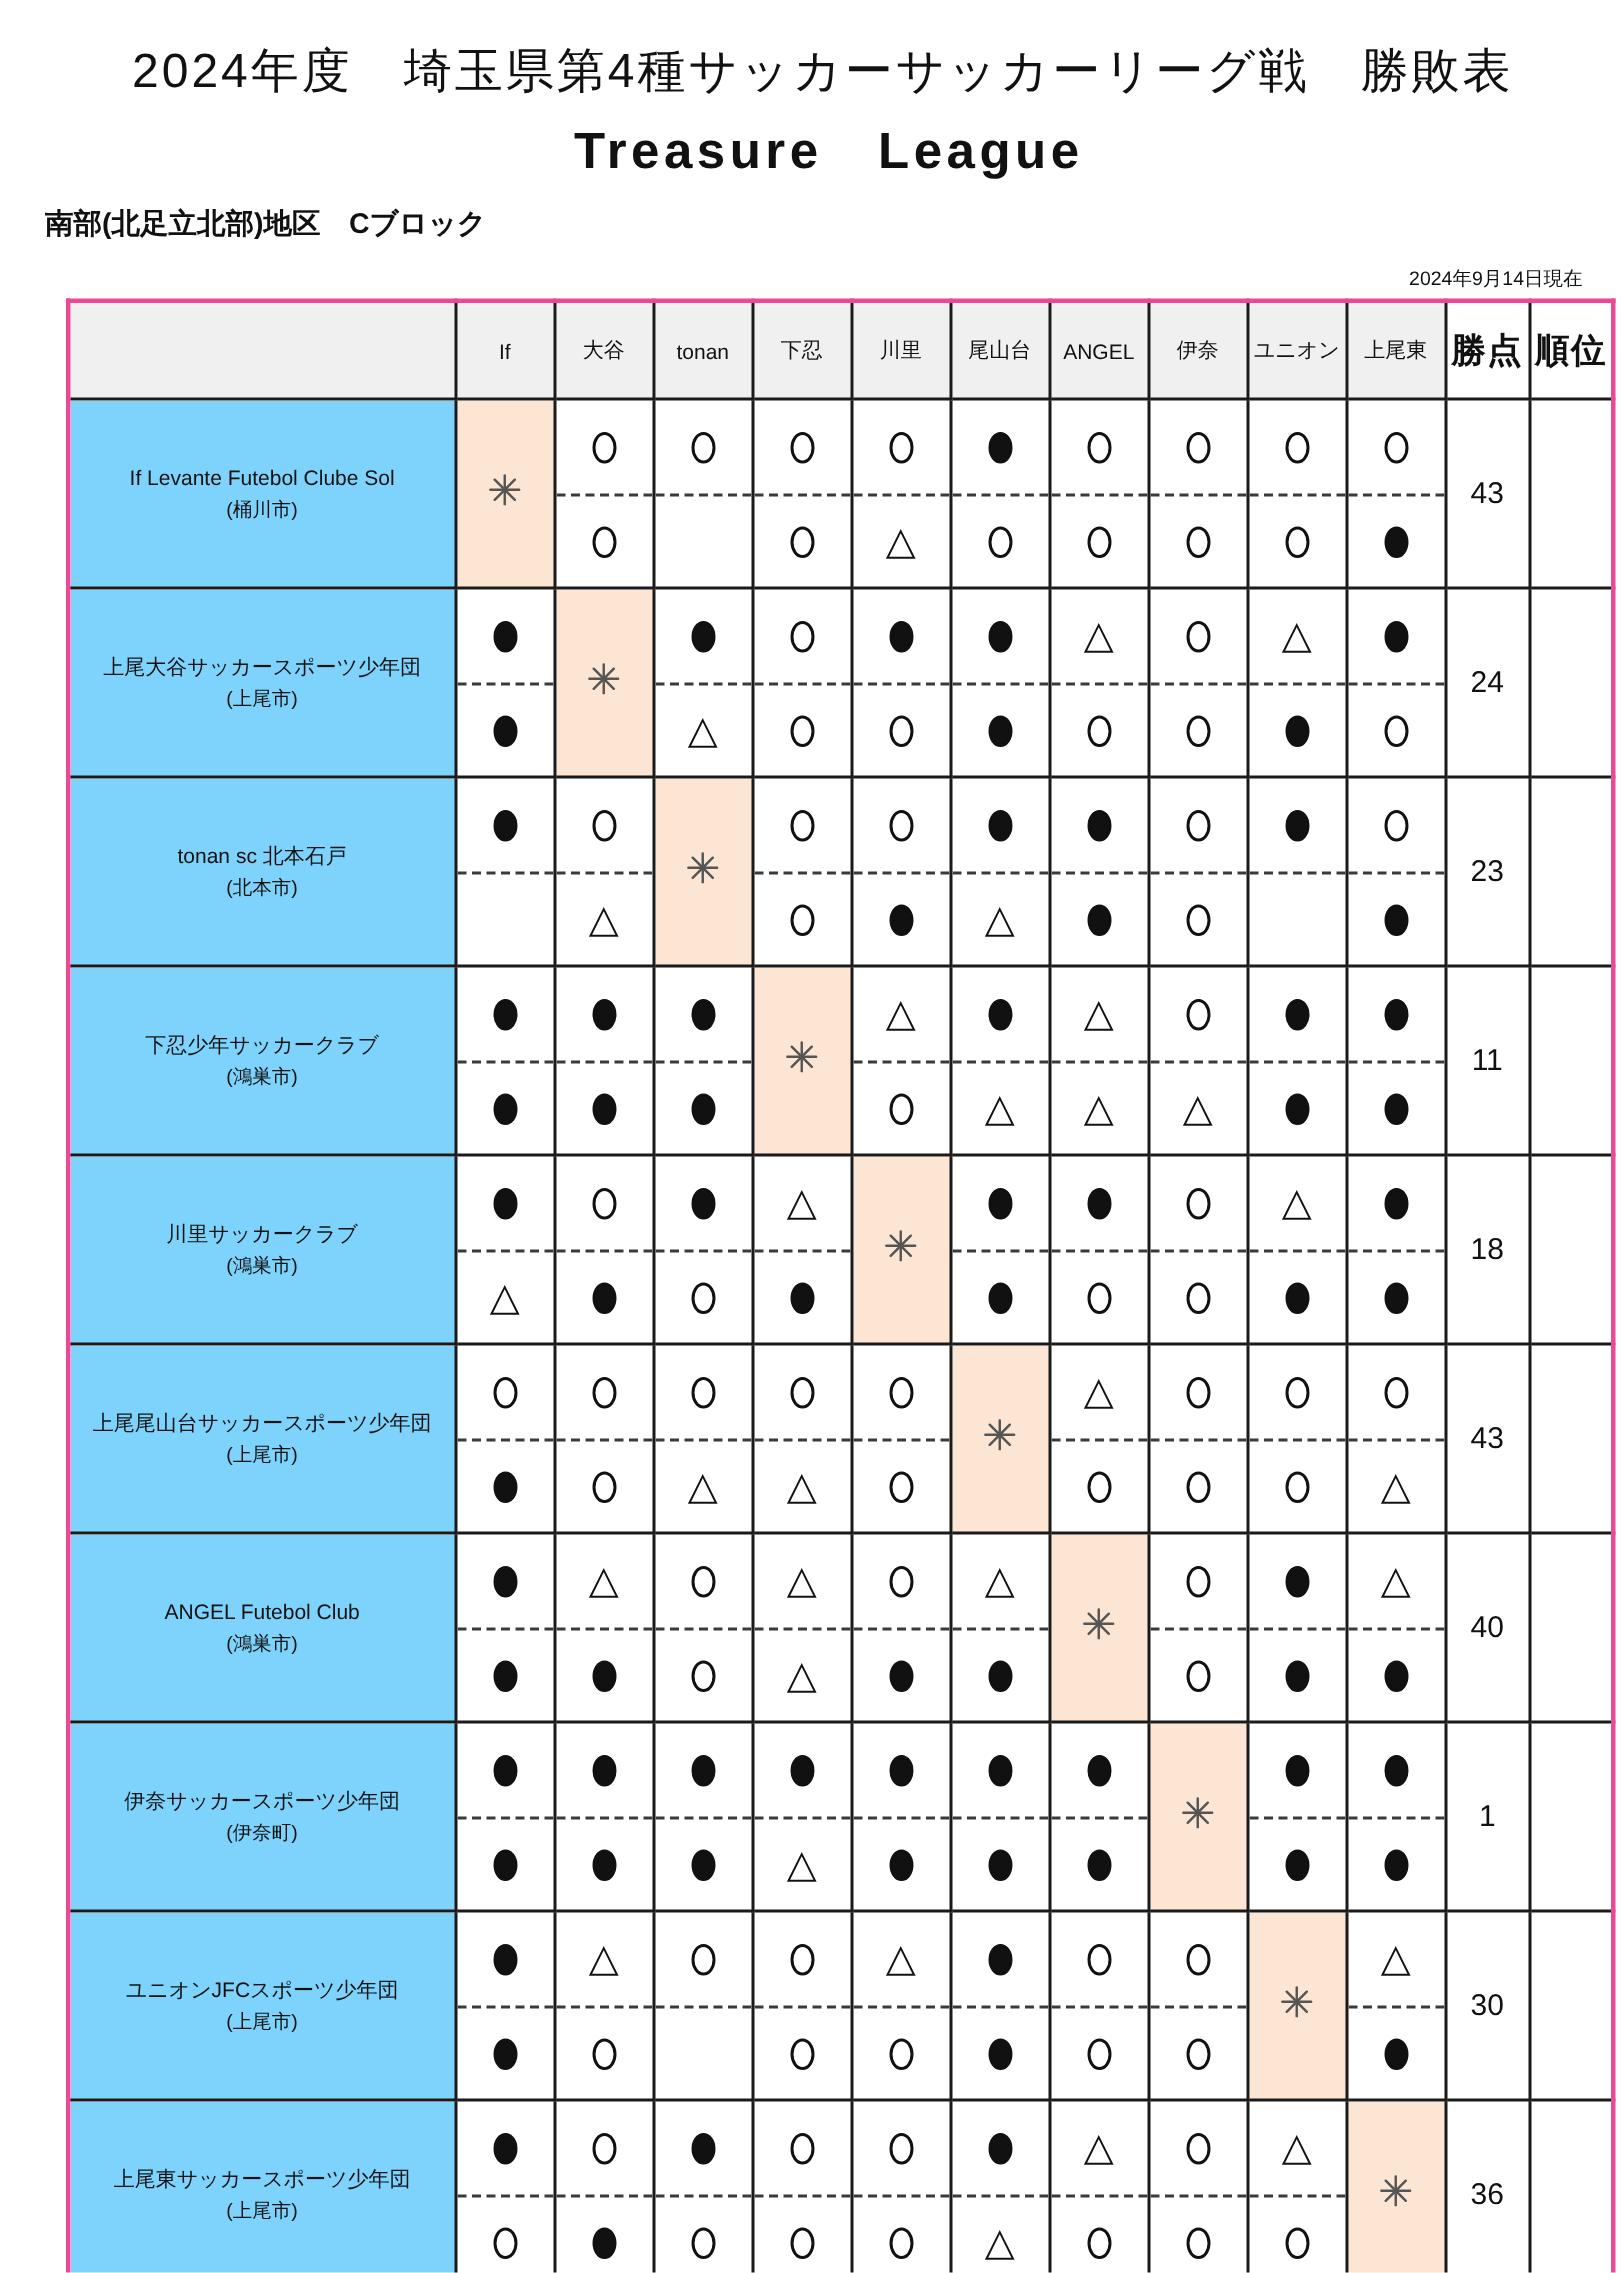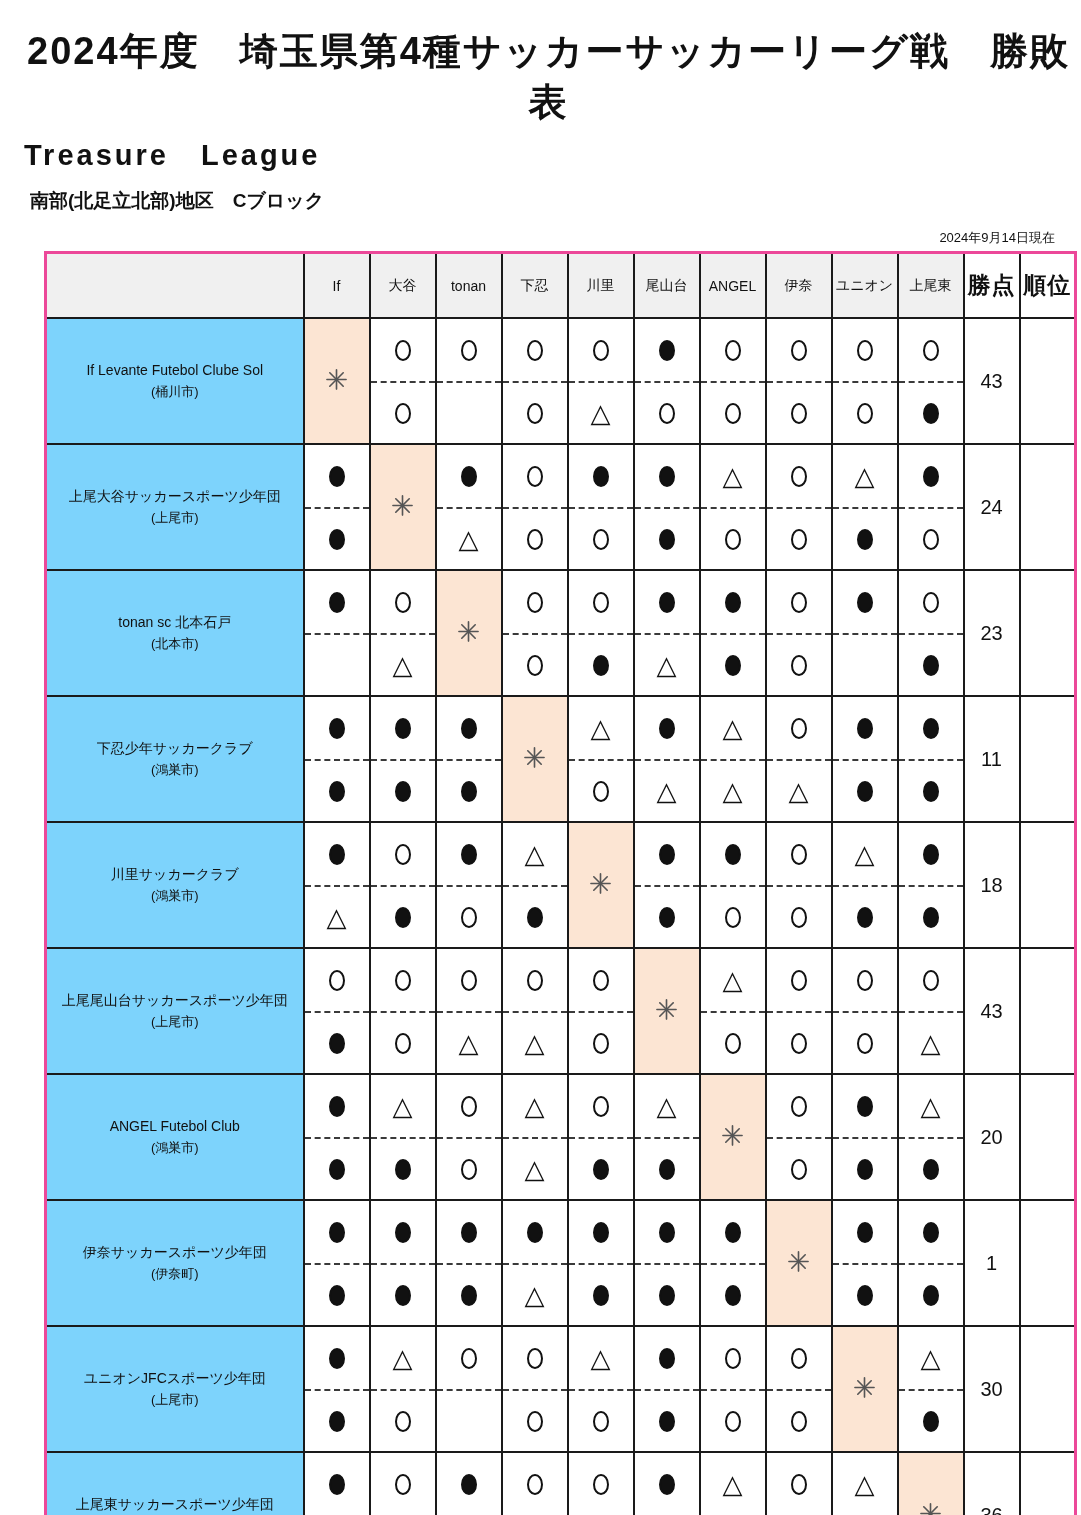--- a/index.html
+++ b/index.html
@@ -4,25 +4,25 @@
 <style>
   html,body{margin:0;padding:0;background:#ffffff;}
   body{
     width:1081px;height:1515px;position:relative;
     font-family:"Liberation Sans","DejaVu Sans",sans-serif;
     color:#111;
     -webkit-font-smoothing:antialiased;
   }
   .page-title{
     margin:26px 0 0 16px;text-align:center;
-    font-size:38px;font-weight:bold;letter-spacing:2px;
+    font-size:32px;font-weight:normal;letter-spacing:2px;
   }
   .page-subtitle{
-    margin:8px 0 0 0;text-align:left;
-    font-size:29px;font-weight:bold;letter-spacing:3px;padding-left:24px;
+    margin:8px 0 0 0;text-align:center;
+    font-size:34px;font-weight:bold;letter-spacing:3px;padding-left:24px;
   }
   .block-label{
     margin:12px 0 15px 30px;
     font-size:19px;font-weight:bold;
   }
   .date-line{
     width:1027px;margin:6px 0 4px 28px;text-align:right;
     font-size:13px;
   }
   table.standings{
@@ -731,21 +731,21 @@
           </div>
         </td>
         <td class="res">
           <div class="half top">
             <span class="tri">△</span>
           </div>
           <div class="half bot">
             <span class="mark lose"></span>
           </div>
         </td>
-        <td class="pts">20</td>
+        <td class="pts">40</td>
         <td class="rank"></td>
       </tr>
       <tr>
         <td class="name">
           <div>伊奈サッカースポーツ少年団</div>
           <div class="city">(伊奈町)</div>
         </td>
         <td class="res">
           <div class="half top">
             <span class="mark lose"></span>

